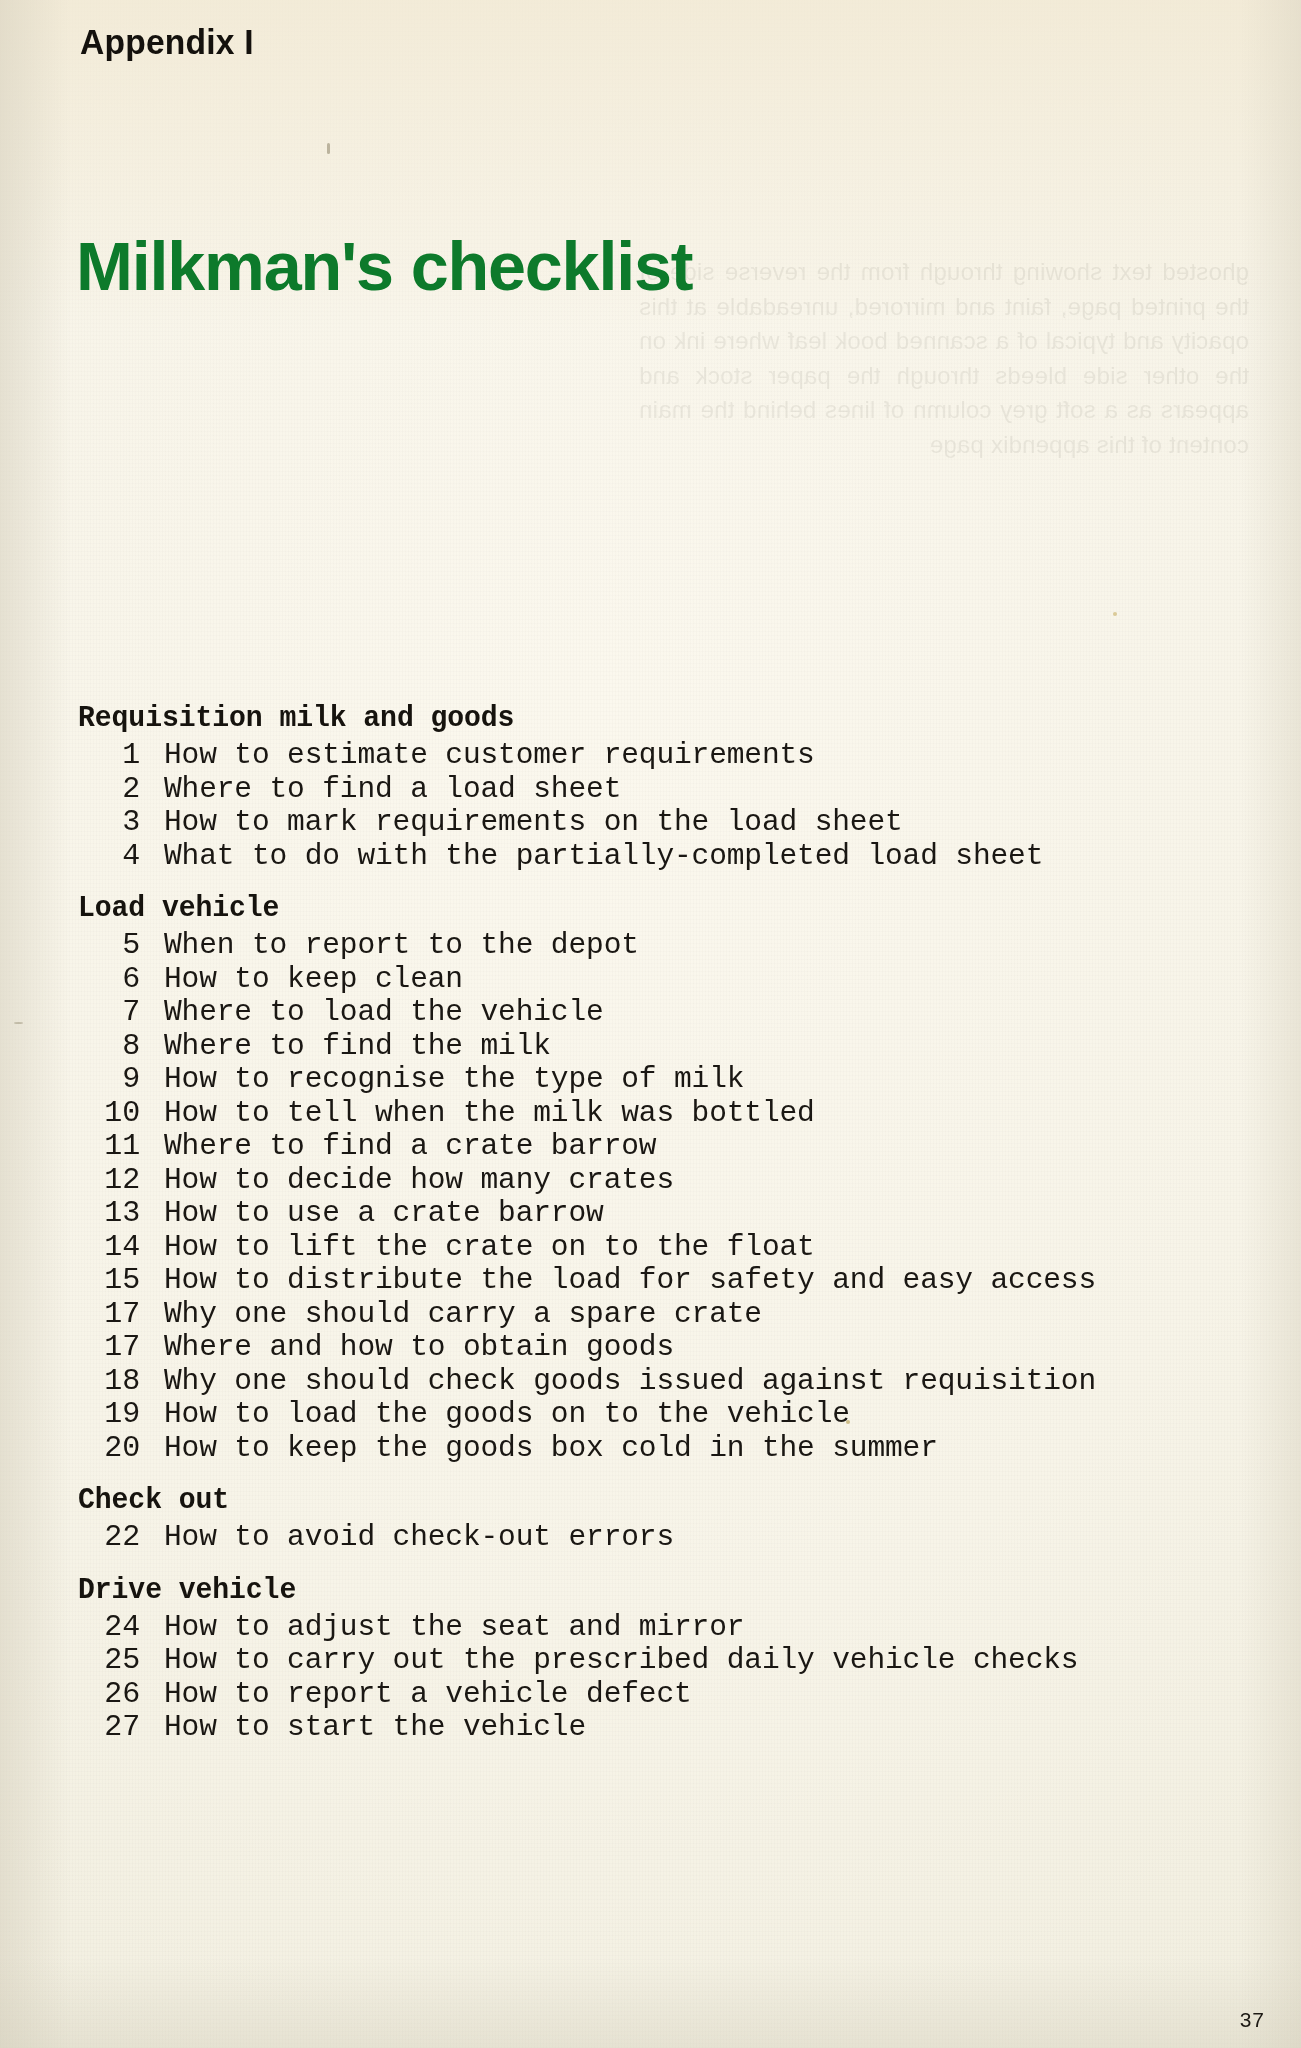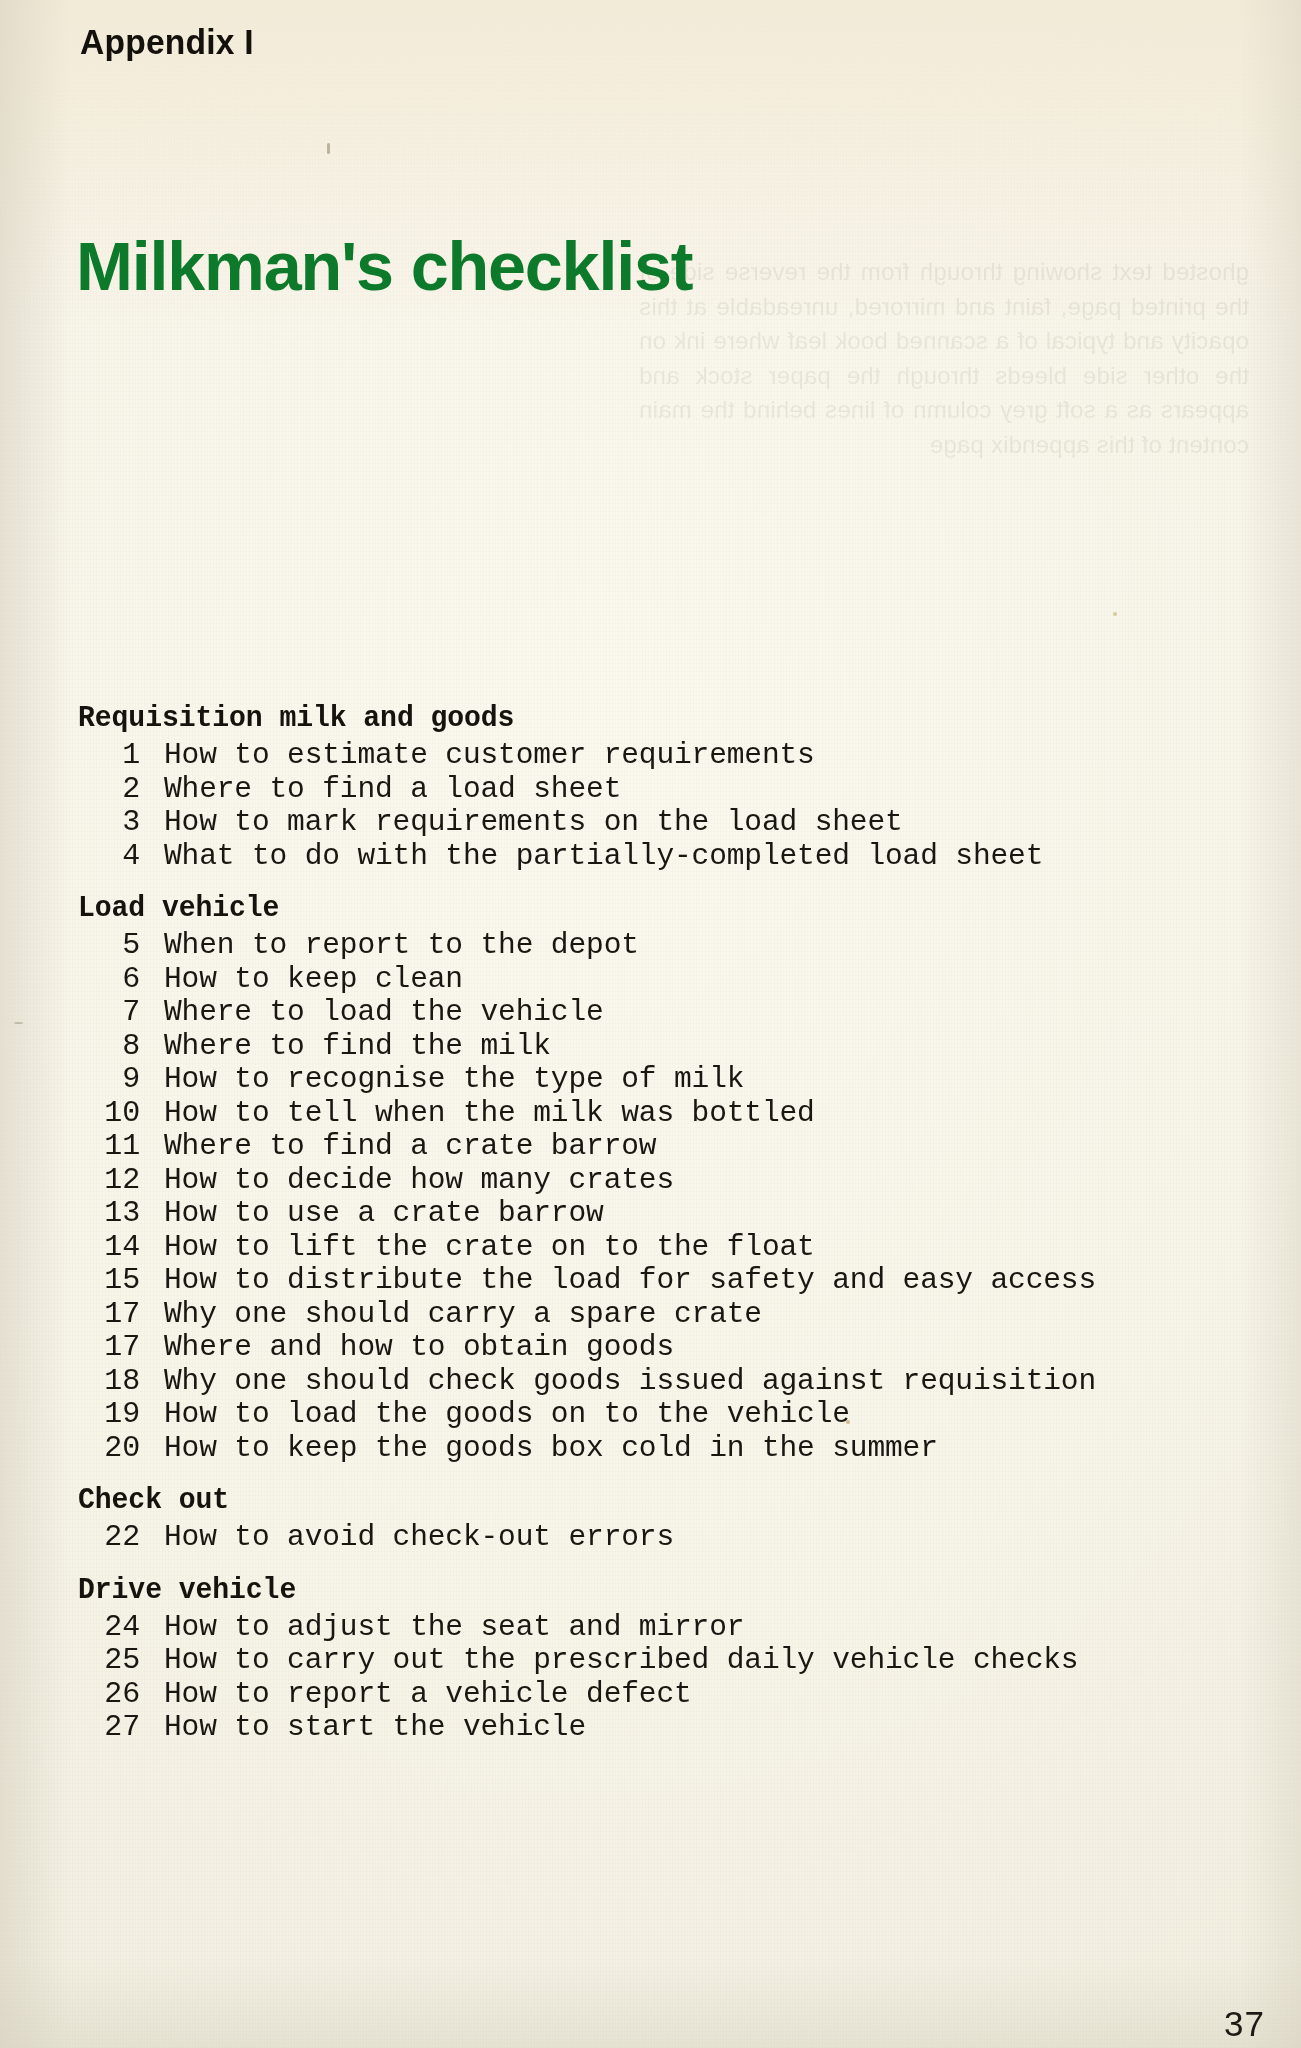--- a/index.html
+++ b/index.html
@@ -173,22 +173,22 @@
   }
   .item-text {
     margin-left: 24px;
     transform: scaleX(0.985);
     transform-origin: left center;
   }
 
   .page-number {
     position: absolute;
     right: 36px;
-    bottom: 4px;
-    font-size: 35px;
+    bottom: 16px;
+    font-size: 21px;
     color: #1d1a15;
     letter-spacing: 1px;
   }
 
   
   .speck {
     position: absolute;
     border-radius: 50%;
     pointer-events: none;
   }

